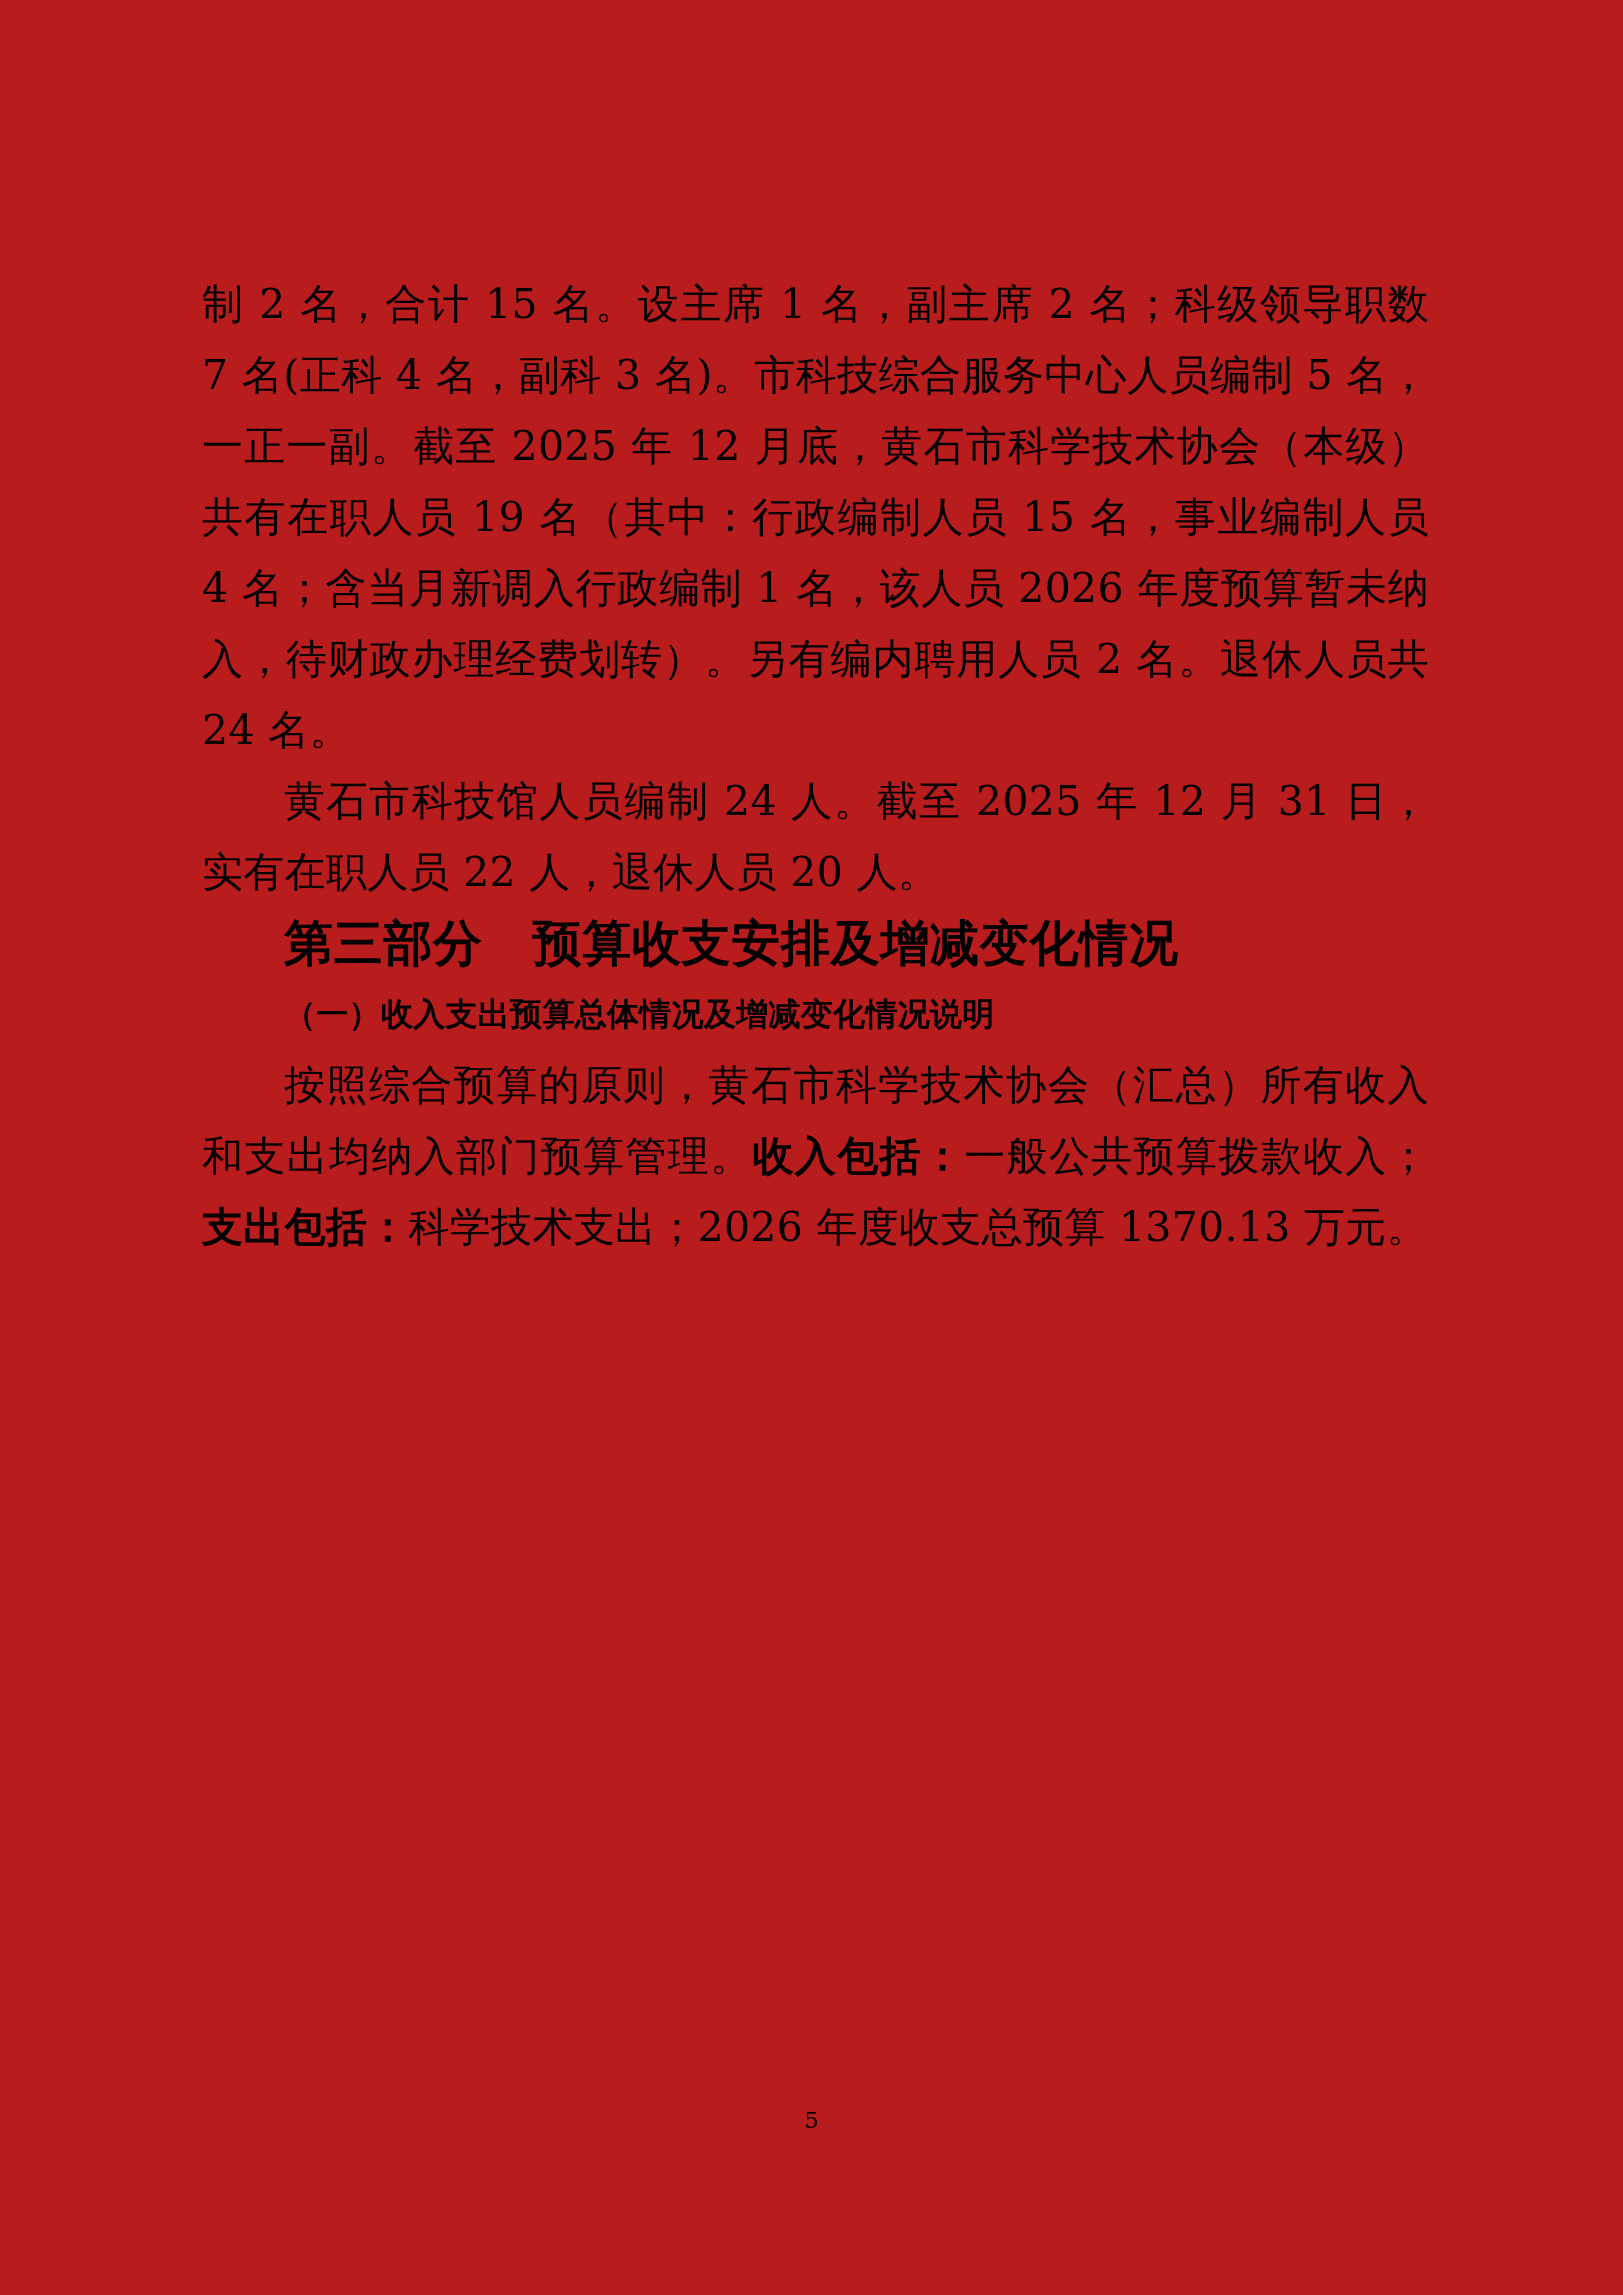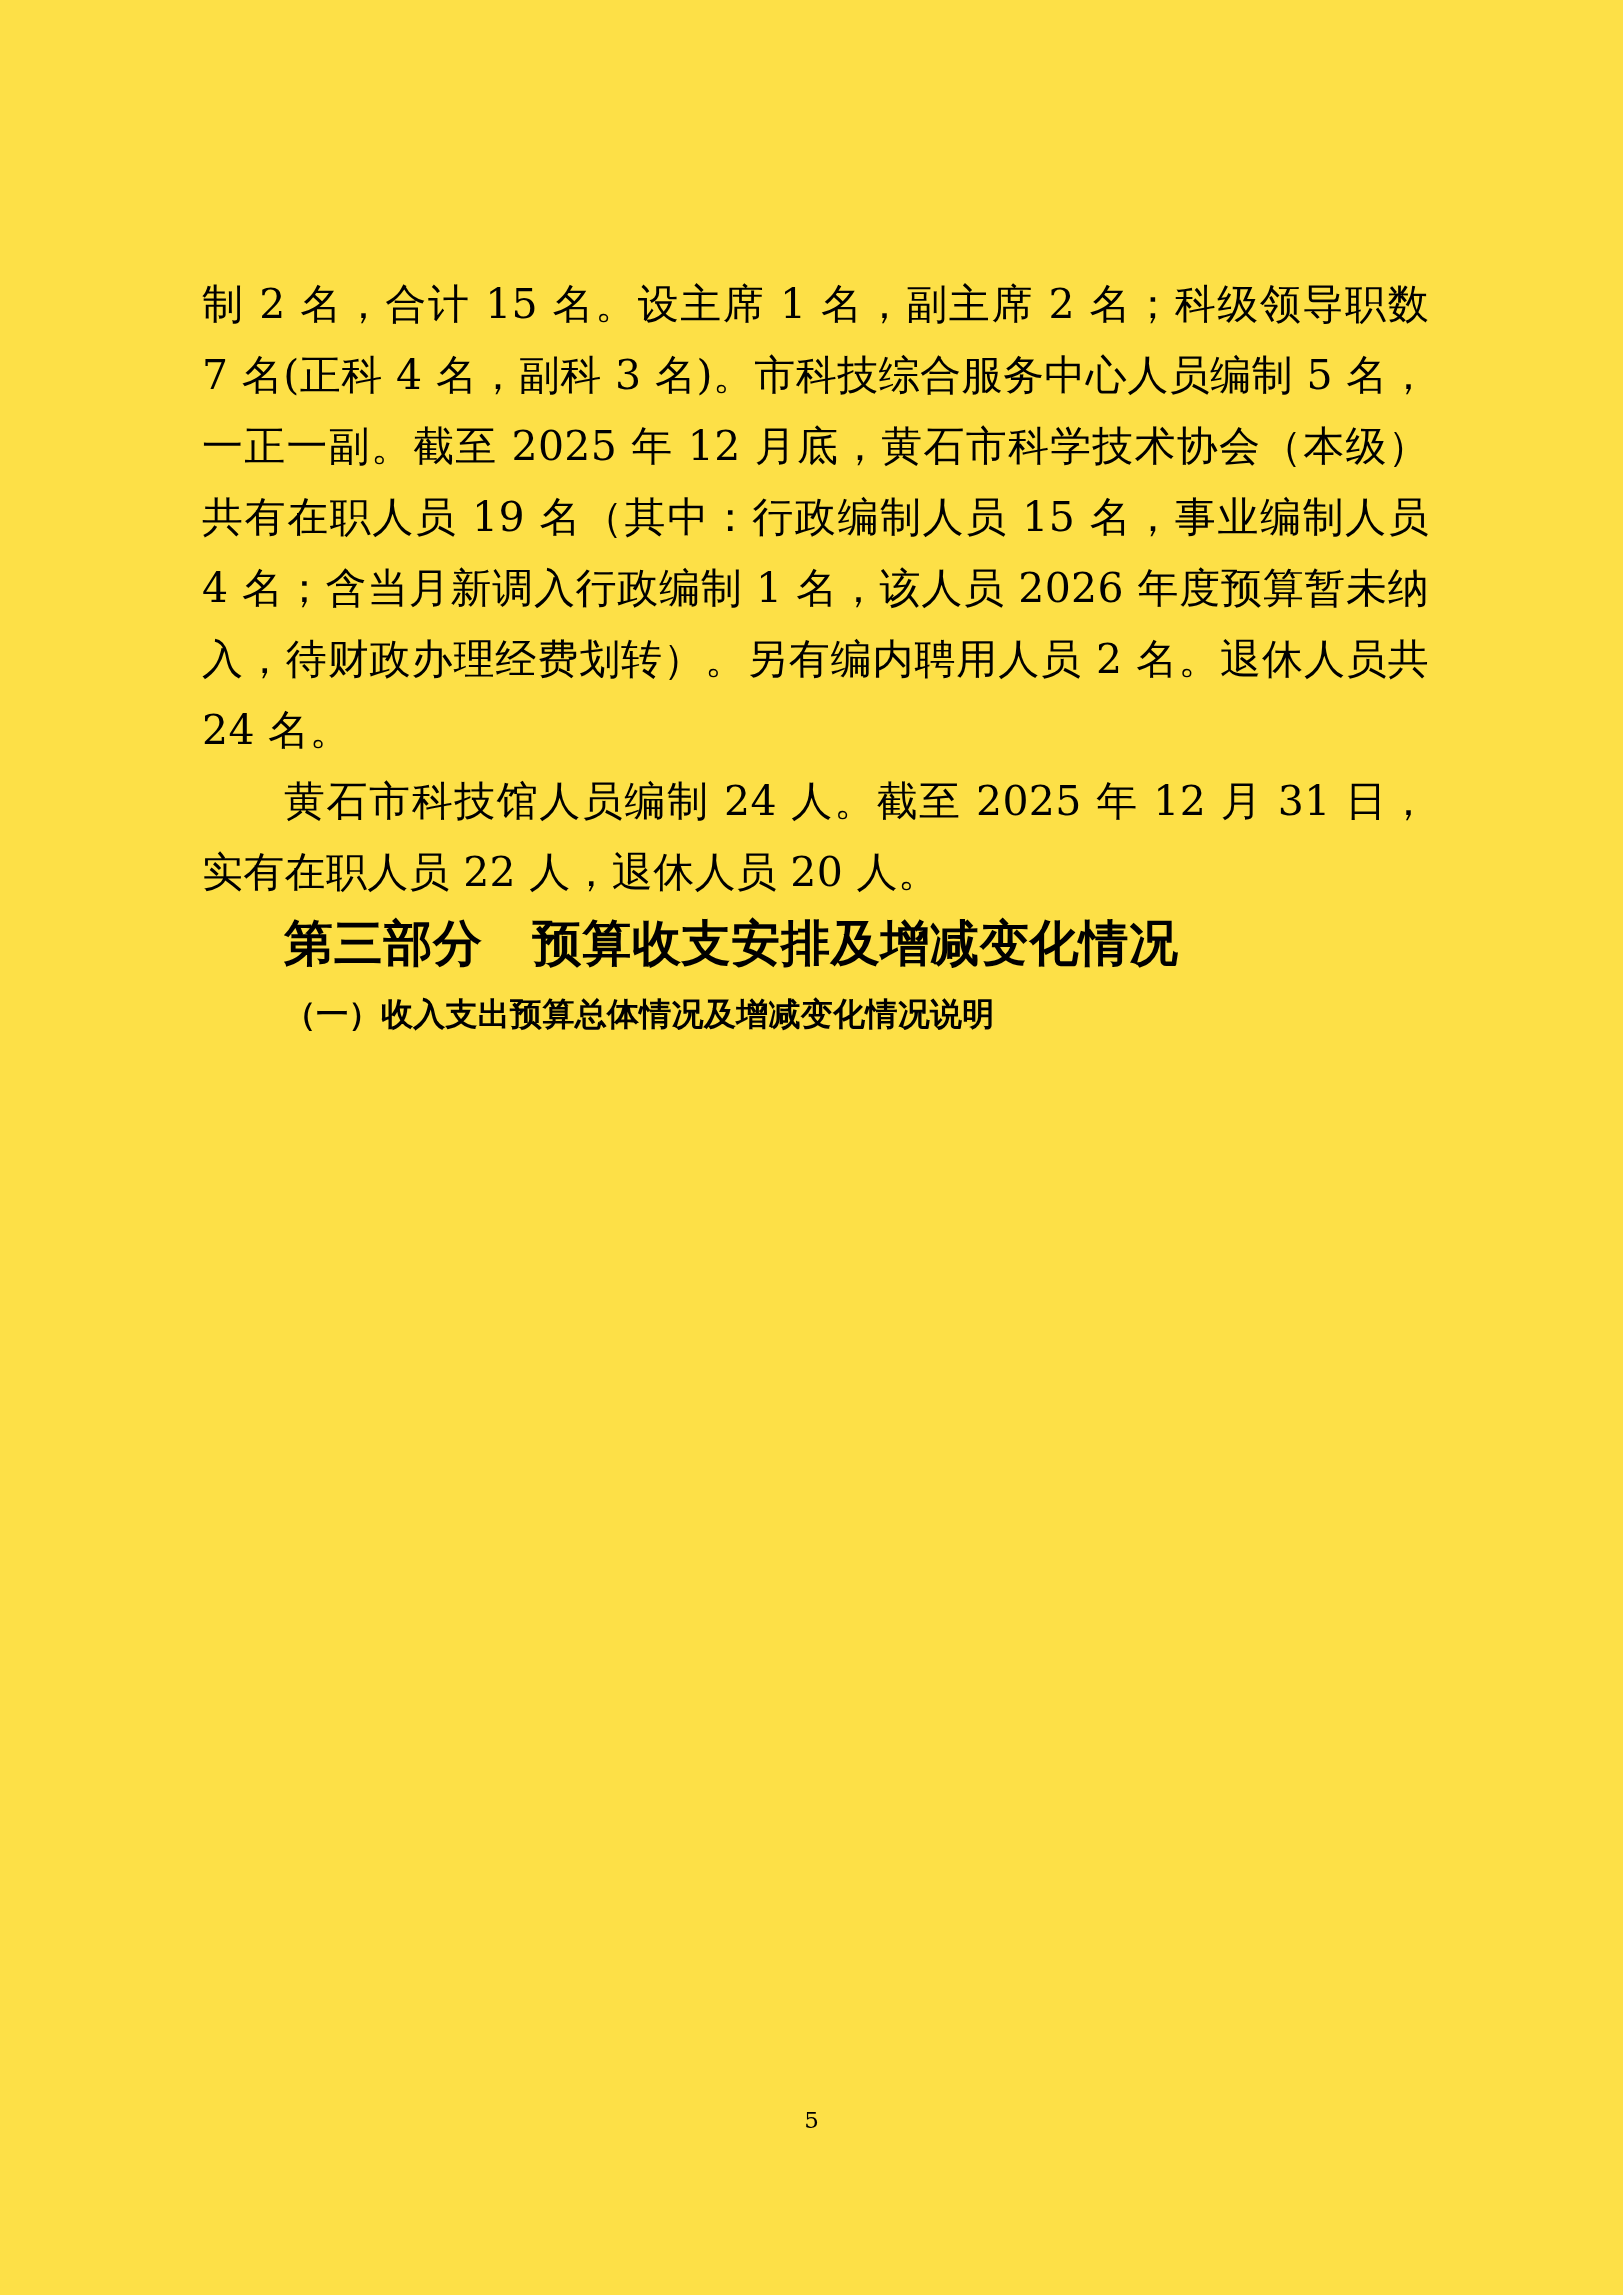--- a/index.html
+++ b/index.html
@@ -13,21 +13,21 @@
     position: relative;
     font-family: "DejaVu Serif", "Liberation Serif", serif;
     color: #000000;
   }
   .page {
     position: absolute;
     top: 0;
     left: 0;
     width: 1623px;
     height: 2295px;
-    background: #fde047;
+    background: #b91c1c;
     box-sizing: border-box;
   }
   .content {
     position: absolute;
     left: 202px;
     top: 269px;
     width: 1227px;
   }
   p {
     margin: 0;
@@ -82,20 +82,21 @@
   <div class="content">
 
     <p class="body">制 2 名，合计 15 名。设主席 1 名，副主席 2 名；科级领导职数 7 名(正科 4 名，副科 3 名)。市科技综合服务中心人员编制 5 名，一正一副。截至 2025 年 12 月底，黄石市科学技术协会（本级）共有在职人员 19 名（其中：行政编制人员 15 名，事业编制人员 4 名；含当月新调入行政编制 1 名，该人员 2026 年度预算暂未纳入，待财政办理经费划转）。另有编内聘用人员 2 名。退休人员共 24 名。</p>
 
     <p class="body indent">黄石市科技馆人员编制 24 人。截至 2025 年 12 月 31 日，实有在职人员 22 人，退休人员 20 人。</p>
 
     <p class="heading">第三部分　预算收支安排及增减变化情况</p>
 
     <p class="subheading">（一）收入支出预算总体情况及增减变化情况说明</p>
 
+    <p class="body indent"><span>按照综合预算的原则，黄石市科学技术协会（汇总）所有收入和支出均纳入部门预算管理。</span><span class="strong-inline">收入包括：</span><span>一般公共预算拨款收入；</span><span class="strong-inline">支出包括：</span><span>科学技术支出；2026 年度收支总预算 1370.13 万元。</span></p>
 
 
   </div>
 
   <div class="page-number">5</div>
 
 </div>
 
 
 </body></html>

